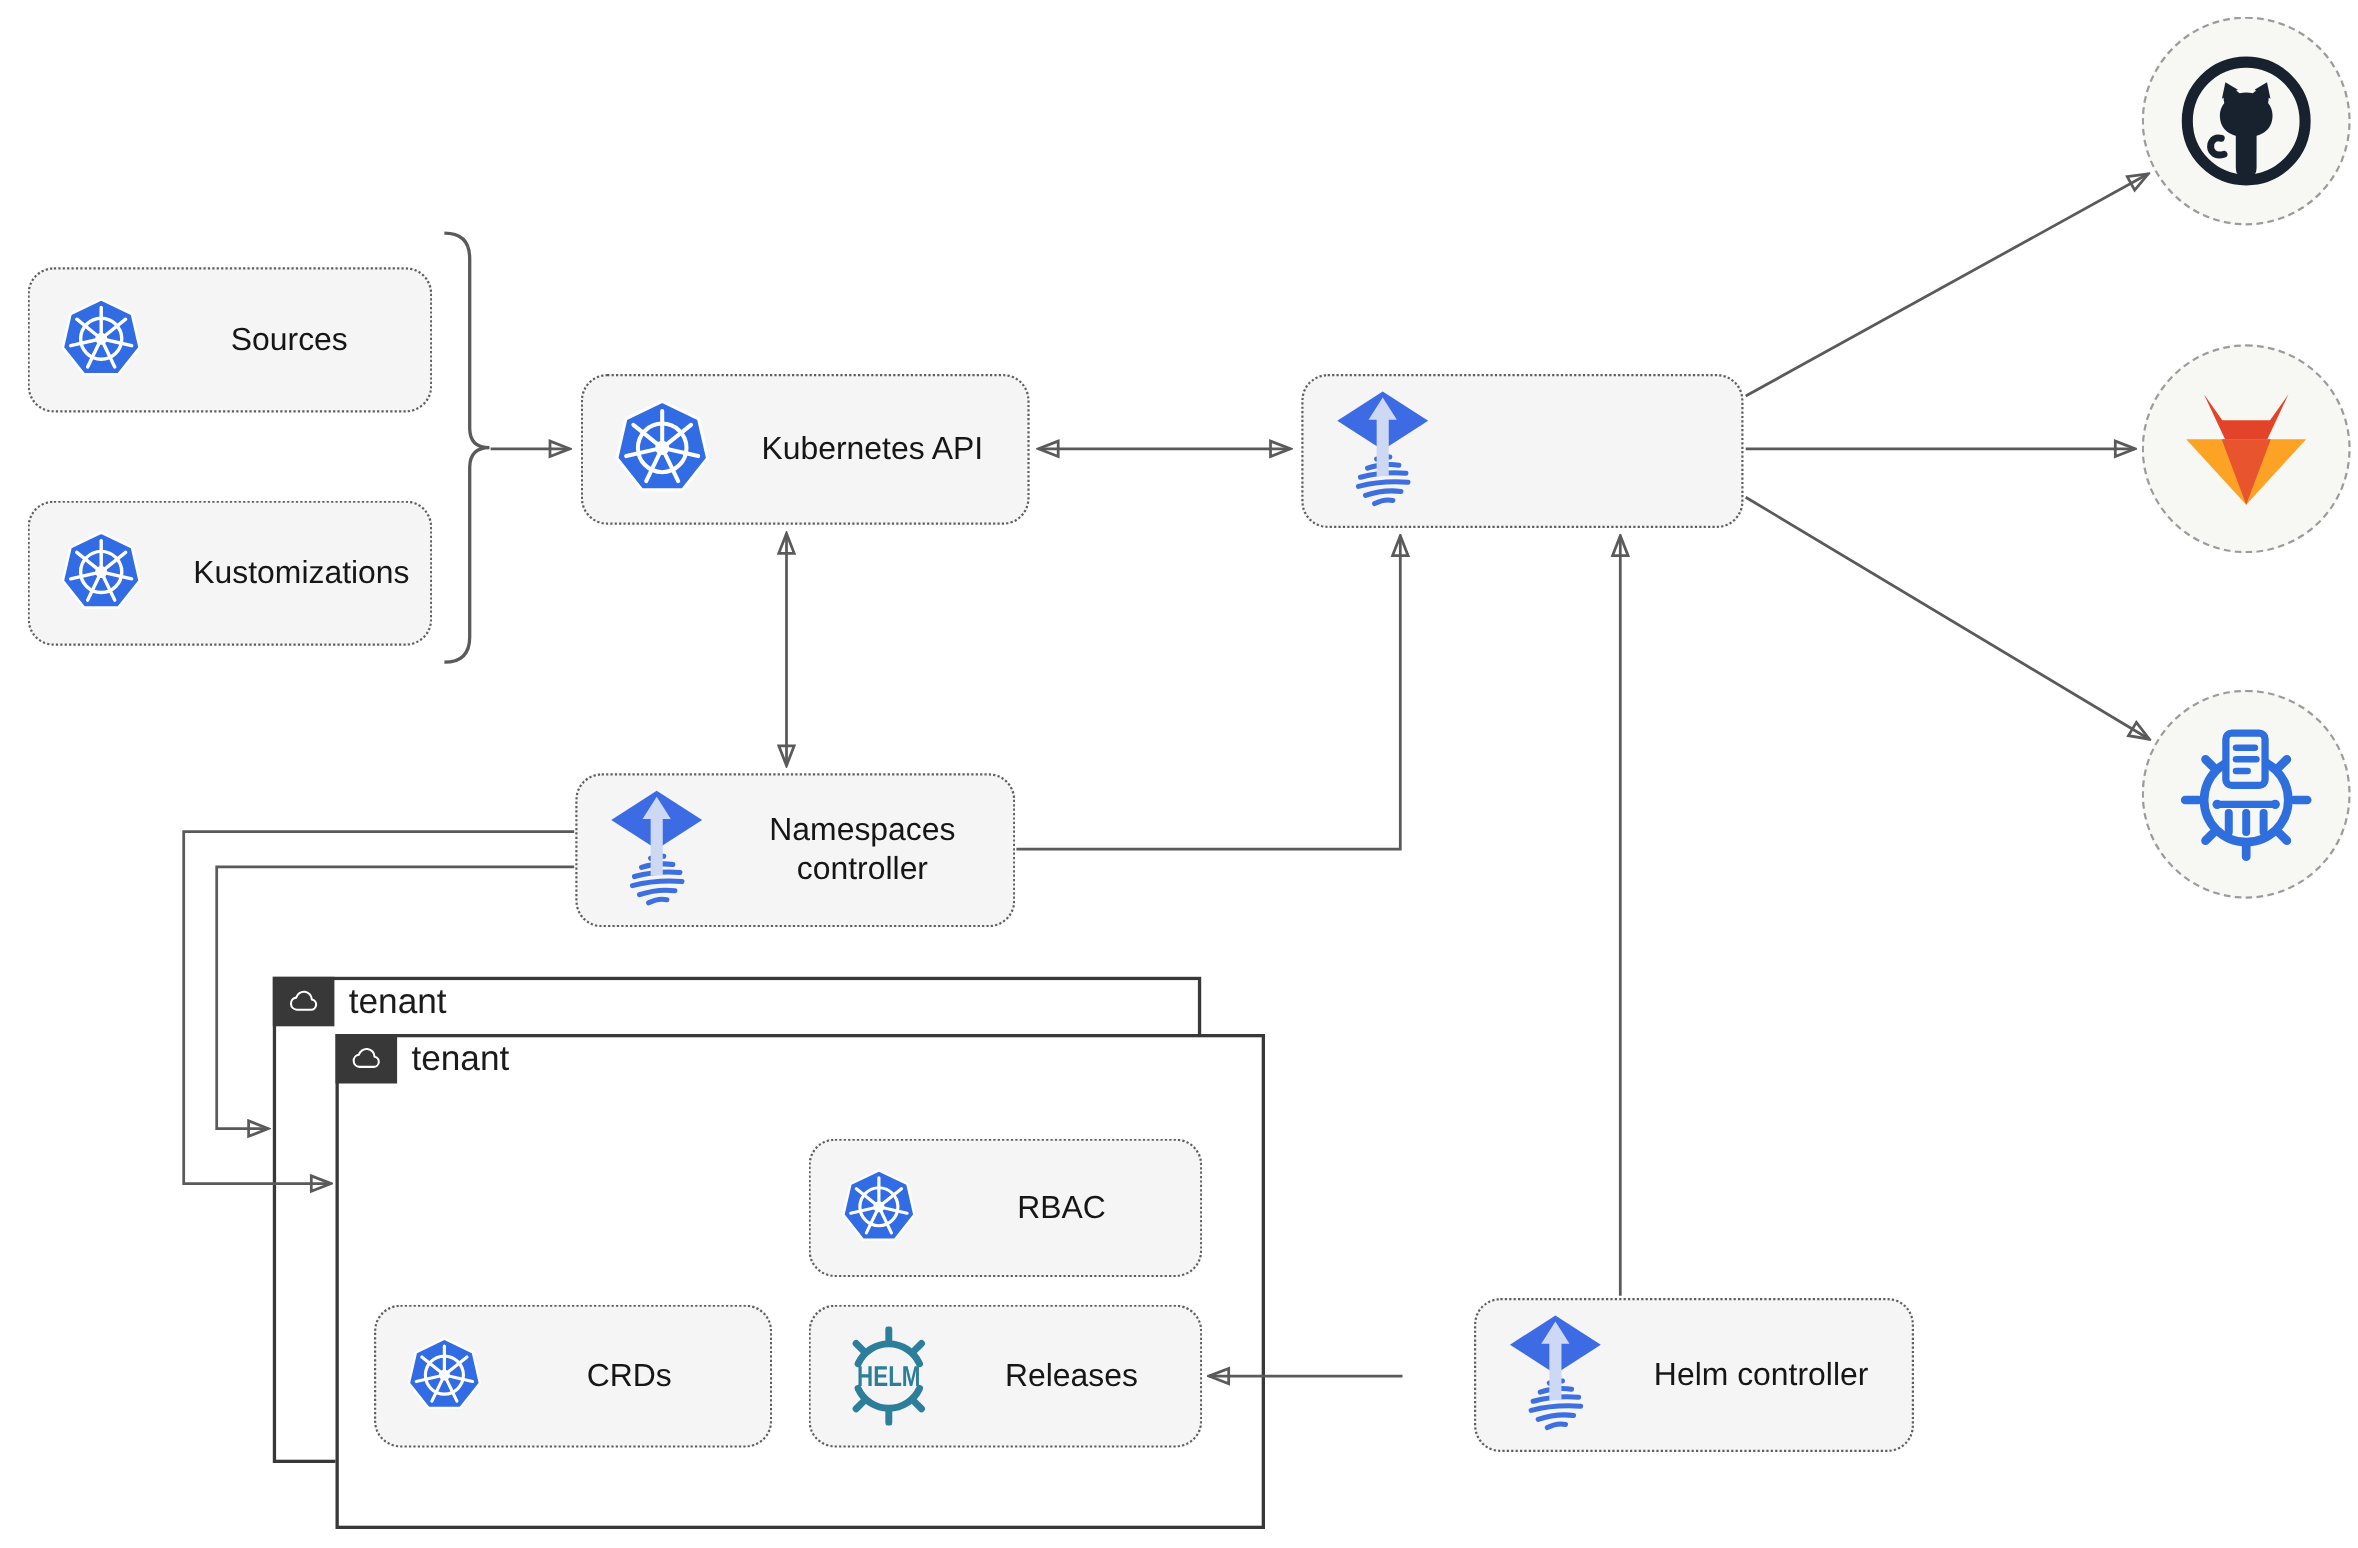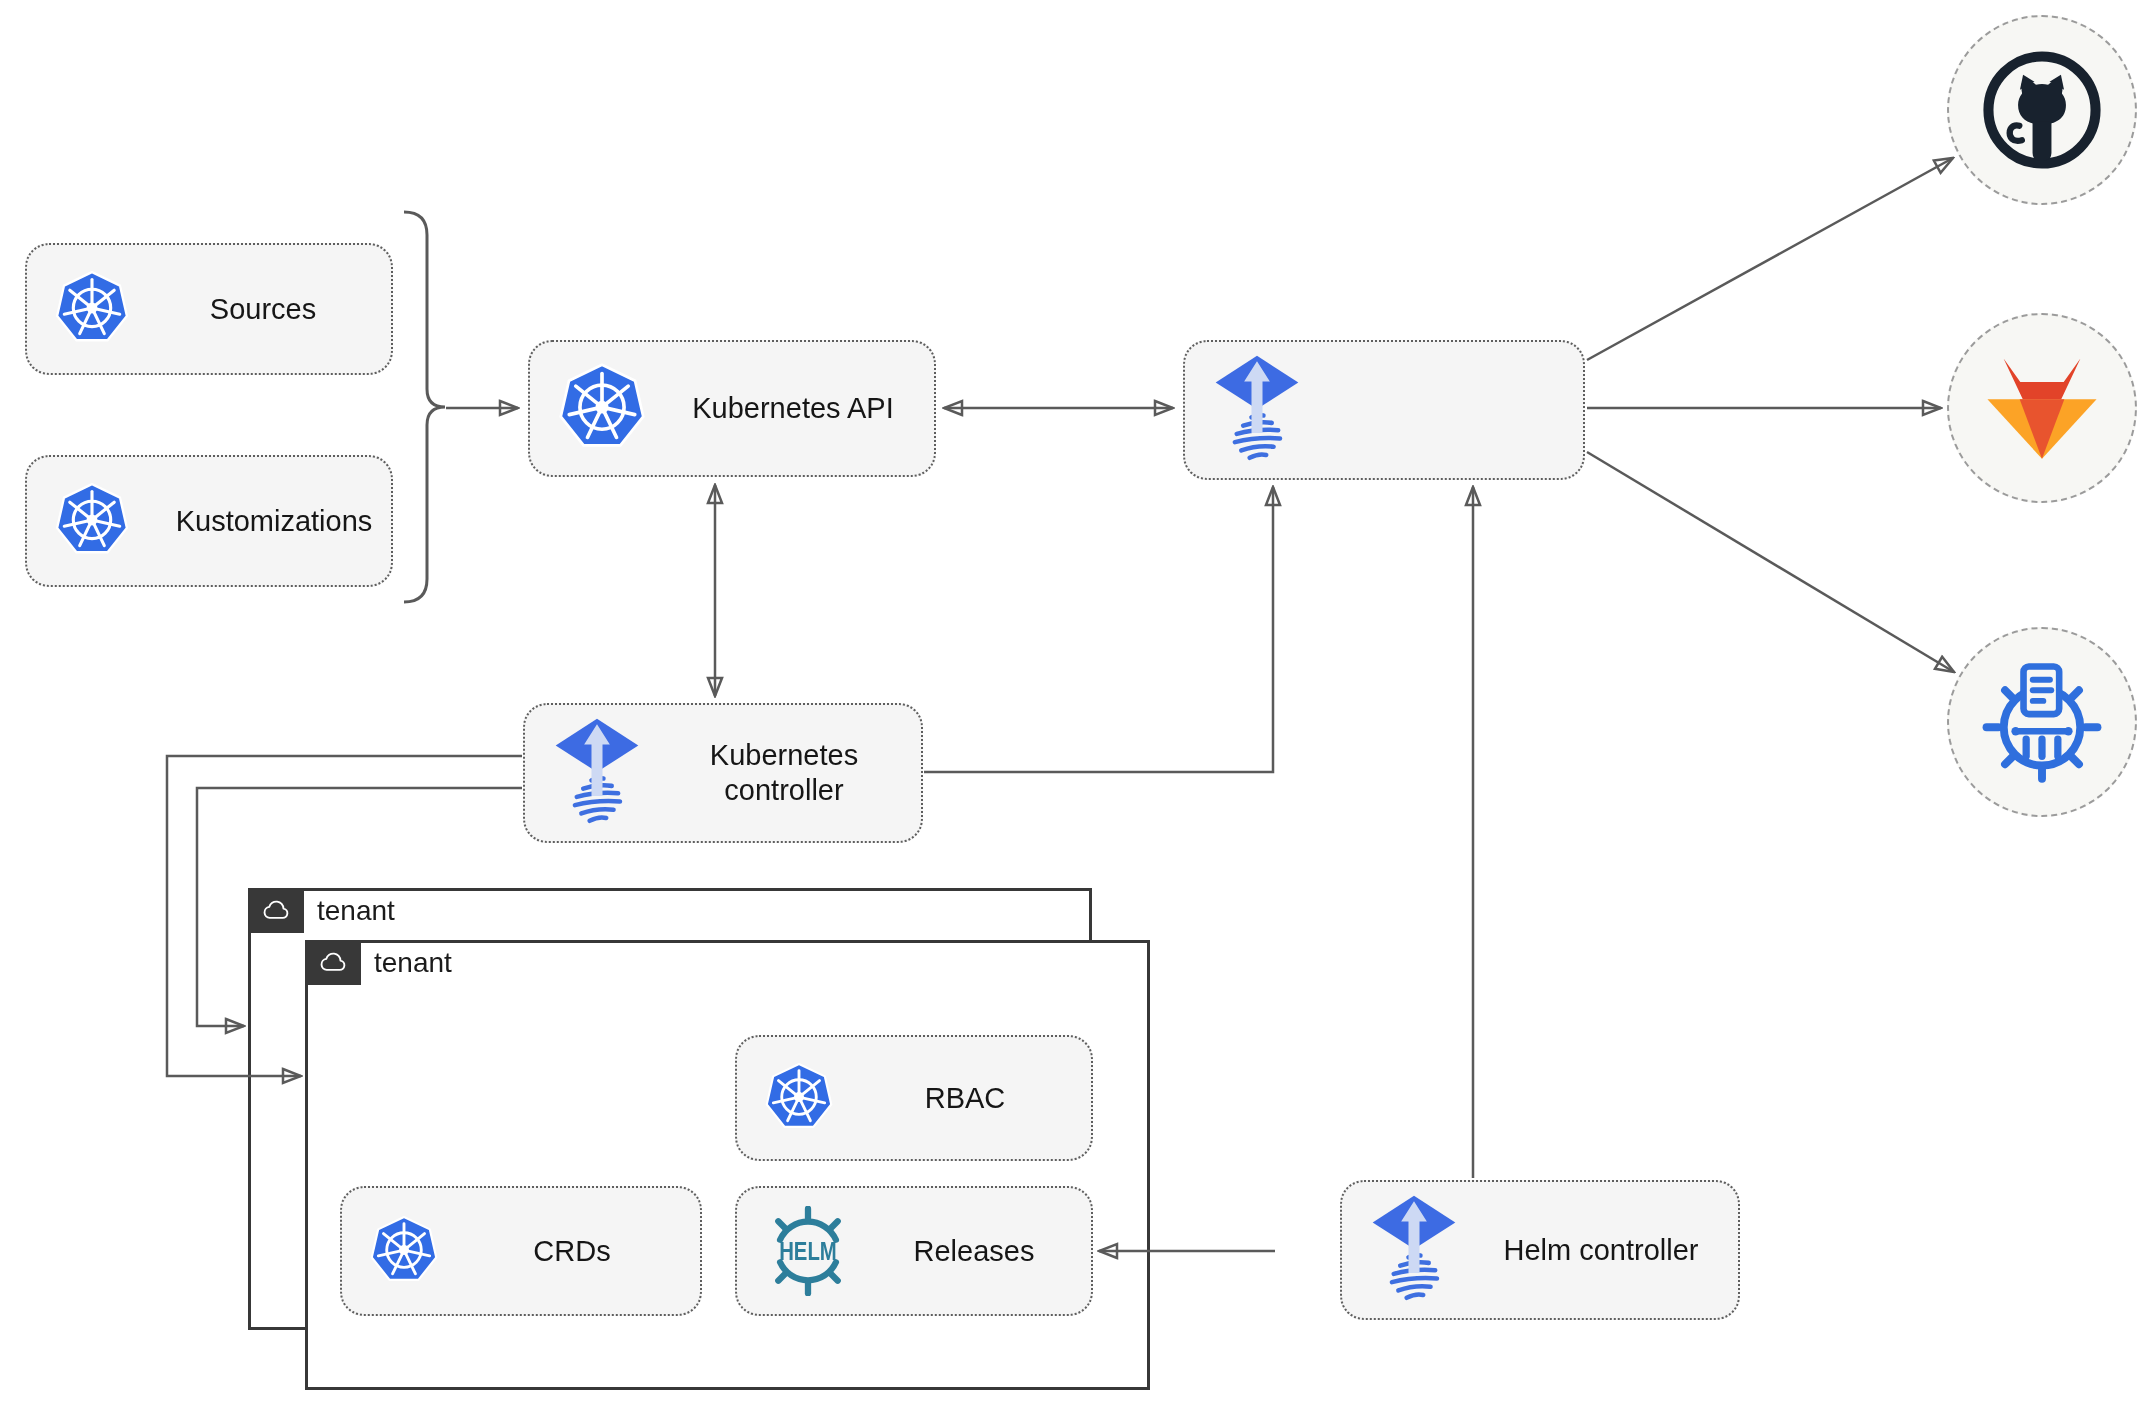--- a/index.html
+++ b/index.html
@@ -12,21 +12,21 @@
         font-size:29px;color:#161616;z-index:4;}
   .node .lbl{flex:1;display:flex;justify-content:center;}
   .node .lbl span{display:inline-block;text-align:center;line-height:1.2;}
   .node .lbl span.wrap2{max-width:200px;}
   .node svg{flex:0 0 auto;display:block;}
   
   .tenant{position:absolute;background:#ffffff;border:3px solid #383838;box-sizing:border-box;}
   .tenant-tab{position:absolute;top:-3px;left:-3px;width:56px;height:45px;background:#383838;
               display:flex;align-items:center;justify-content:center;}
   .tenant-lbl{position:absolute;top:-3px;left:66px;height:45px;display:flex;align-items:center;
-              font-size:28px;color:#1b1b1b;}
+              font-size:32px;color:#1b1b1b;}
   
   .remote{position:absolute;width:190px;height:190px;border:2.5px dashed #9b9b9b;border-radius:50%;
           background:#f7f7f4;box-sizing:border-box;display:flex;align-items:center;justify-content:center;z-index:4;}
   .overlay{position:absolute;left:0;top:0;z-index:10;pointer-events:none;}
   .overlay path, .overlay line{stroke:#5a5a5a;stroke-width:2.5;fill:none;}
   .overlay path.bracket{stroke-width:3;}
   .defs{position:absolute;width:0;height:0;overflow:hidden;}
 </style>
 </head>
 <body>
@@ -134,21 +134,21 @@
     <svg width="92" height="112" viewBox="0 0 100 122">
         <use href="#sym-flux"></use>
       </svg>
   </div>
 
   <div class="node" style="left:523px;top:703px;width:400px;height:140px;">
     <svg width="92" height="112" viewBox="0 0 100 122">
         <use href="#sym-flux"></use>
       </svg>
     <div class="lbl">
-      <span class="wrap2">Kubernetes controller</span>
+      <span class="wrap2">Namespaces controller</span>
     </div>
   </div>
 
   <div class="node" style="left:1340px;top:1180px;width:400px;height:140px;">
     <svg width="92" height="112" viewBox="0 0 100 122">
         <use href="#sym-flux"></use>
       </svg>
     <div class="lbl">
       <span class="wrap2">Helm controller</span>
     </div>

